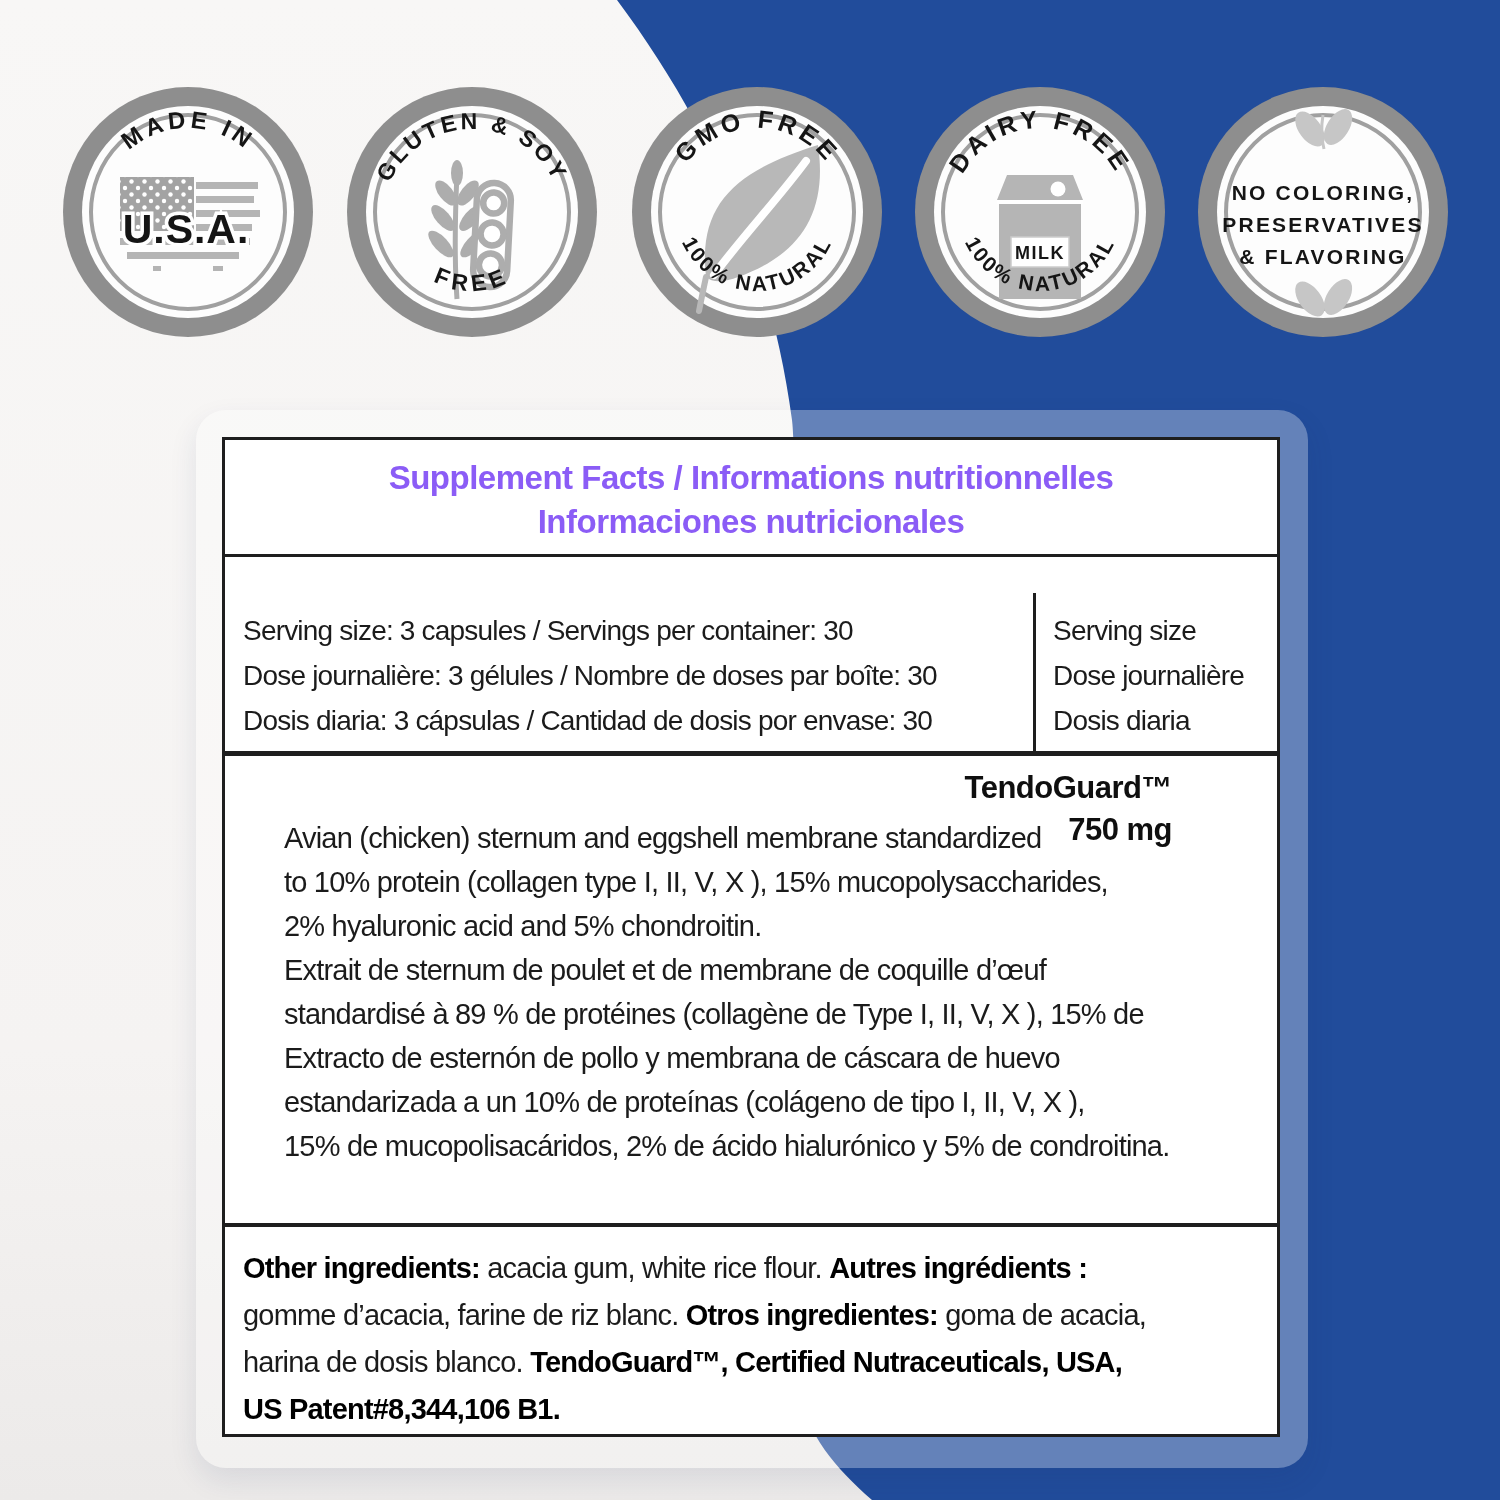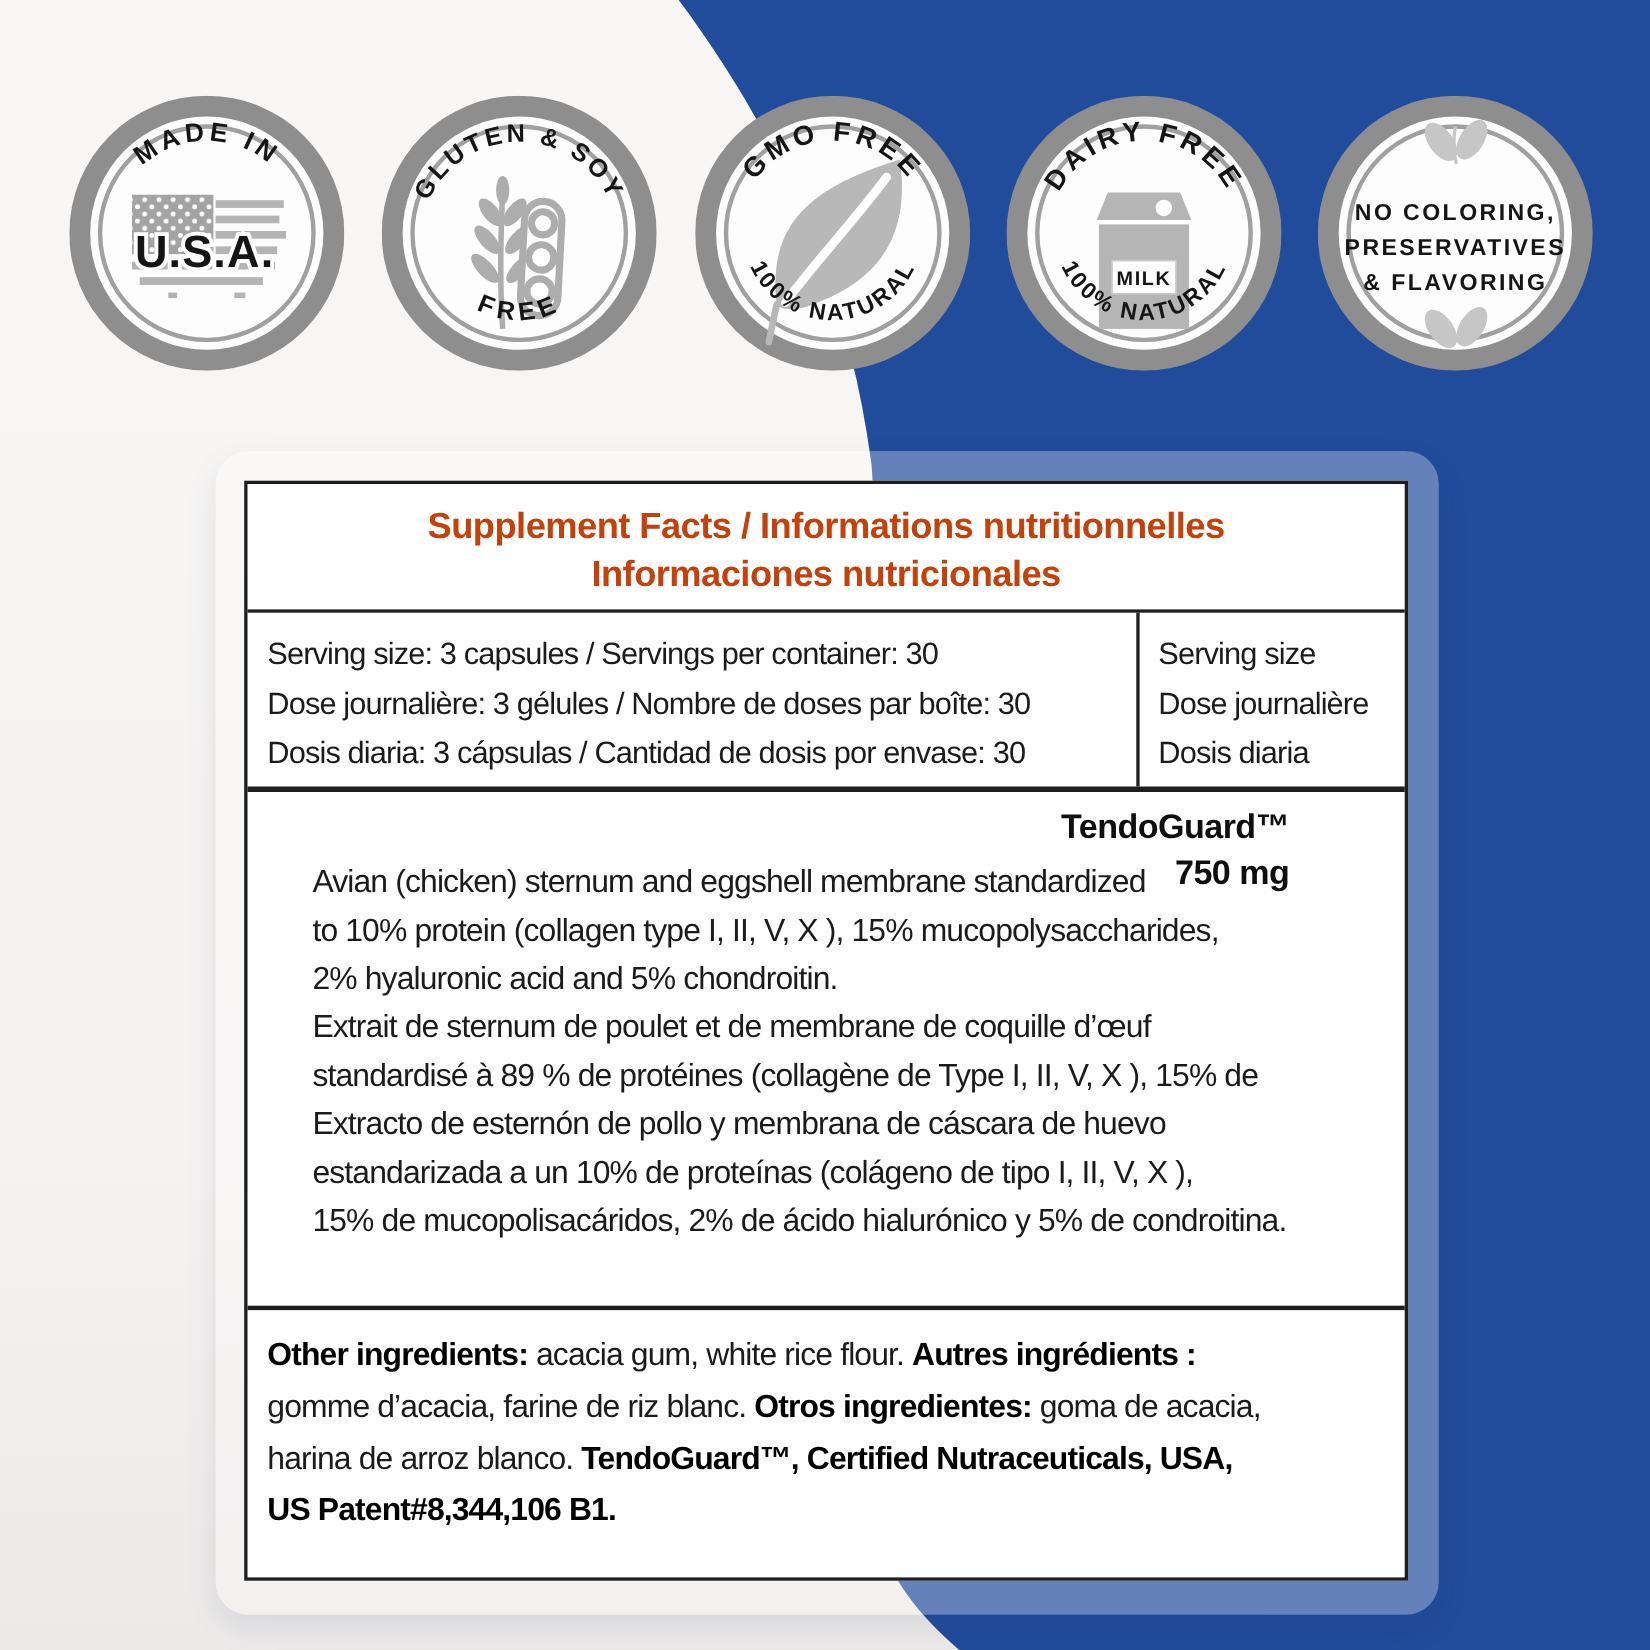--- a/index.html
+++ b/index.html
@@ -14,22 +14,22 @@
 
   
   .backing{position:absolute;left:196px;top:410px;width:1112px;height:1058px;border-radius:30px;
            background:rgba(255,255,255,0.30);box-shadow:0 12px 28px rgba(30,50,100,0.10);}
 
   
   .panel{position:absolute;left:222px;top:437px;width:1058px;height:1000px;background:#ffffff;
          border:3px solid var(--panel-border,#1e1e1e);box-sizing:border-box;color:var(--text-dark,#1b1b1b);}
   .p-header{height:117px;border-bottom:3px solid var(--panel-border,#1e1e1e);text-align:center;
             padding-top:16px;box-sizing:border-box;}
-  .p-header div{font-weight:bold;font-size:33px;line-height:44px;letter-spacing:-0.5px;color:#c2410c;}
-  .p-serving{display:flex;height:163px;box-sizing:border-box;border-bottom:5px solid var(--panel-border,#1e1e1e);}
+  .p-header div{font-weight:bold;font-size:33px;line-height:44px;letter-spacing:-0.5px;color:#8b5cf6;}
+  .p-serving{display:flex;height:163px;box-sizing:border-box;border-bottom:5px solid var(--panel-border,#1e1e1e);margin-top:36px;}
   .serv-left{flex:0 0 808px;padding:15px 0 0 18px;box-sizing:border-box;}
   .serv-right{flex:1;border-left:3px solid var(--panel-border,#1e1e1e);padding:15px 0 0 17px;box-sizing:border-box;}
   .p-serving div div{font-size:28px;line-height:45px;letter-spacing:-0.8px;white-space:nowrap;}
   .p-main{height:471px;box-sizing:border-box;border-bottom:4px solid var(--panel-border,#1e1e1e);
           padding:14px 20px 0 18px;}
   .leader-row{display:flex;align-items:flex-end;padding-right:85px;height:46px;flex-direction:column;}
   .leader-row .ing-name{font-weight:bold;font-size:31px;letter-spacing:-0.5px;white-space:nowrap;color:#0f0f0f;}
   .leader-row .dots{flex:1;height:24px;margin:0 10px 6px 16px;
       background-image:radial-gradient(circle at 4px 50%, #171717 3.1px, rgba(0,0,0,0) 3.8px);
       background-size:19.5px 100%;background-repeat:repeat-x;}
@@ -216,18 +216,18 @@
       <div class="desc-line">Extrait de sternum de poulet et de membrane de coquille d’œuf</div>
       <div class="desc-line">standardisé à 89 % de protéines (collagène de Type I, II, V, X ), 15% de</div>
       <div class="desc-line">Extracto de esternón de pollo y membrana de cáscara de huevo</div>
       <div class="desc-line">estandarizada a un 10% de proteínas (colágeno de tipo I, II, V, X ),</div>
       <div class="desc-line">15% de mucopolisacáridos, 2% de ácido hialurónico y 5% de condroitina.</div>
     </div>
 
     <div class="p-other">
       <div class="other-line"><span class="b">Other ingredients:</span><span> acacia gum, white rice flour. </span><span class="b">Autres ingrédients :</span></div>
       <div class="other-line"><span>gomme d’acacia, farine de riz blanc. </span><span class="b">Otros ingredientes:</span><span> goma de acacia,</span></div>
-      <div class="other-line"><span>harina de arroz blanco. </span><span class="b">TendoGuard™, Certified Nutraceuticals, USA,</span></div>
+      <div class="other-line"><span>harina de dosis blanco. </span><span class="b">TendoGuard™, Certified Nutraceuticals, USA,</span></div>
       <div class="other-line"><span class="b">US Patent#8,344,106 B1.</span></div>
     </div>
 
   </div>
 </div>
 
 </body></html>

